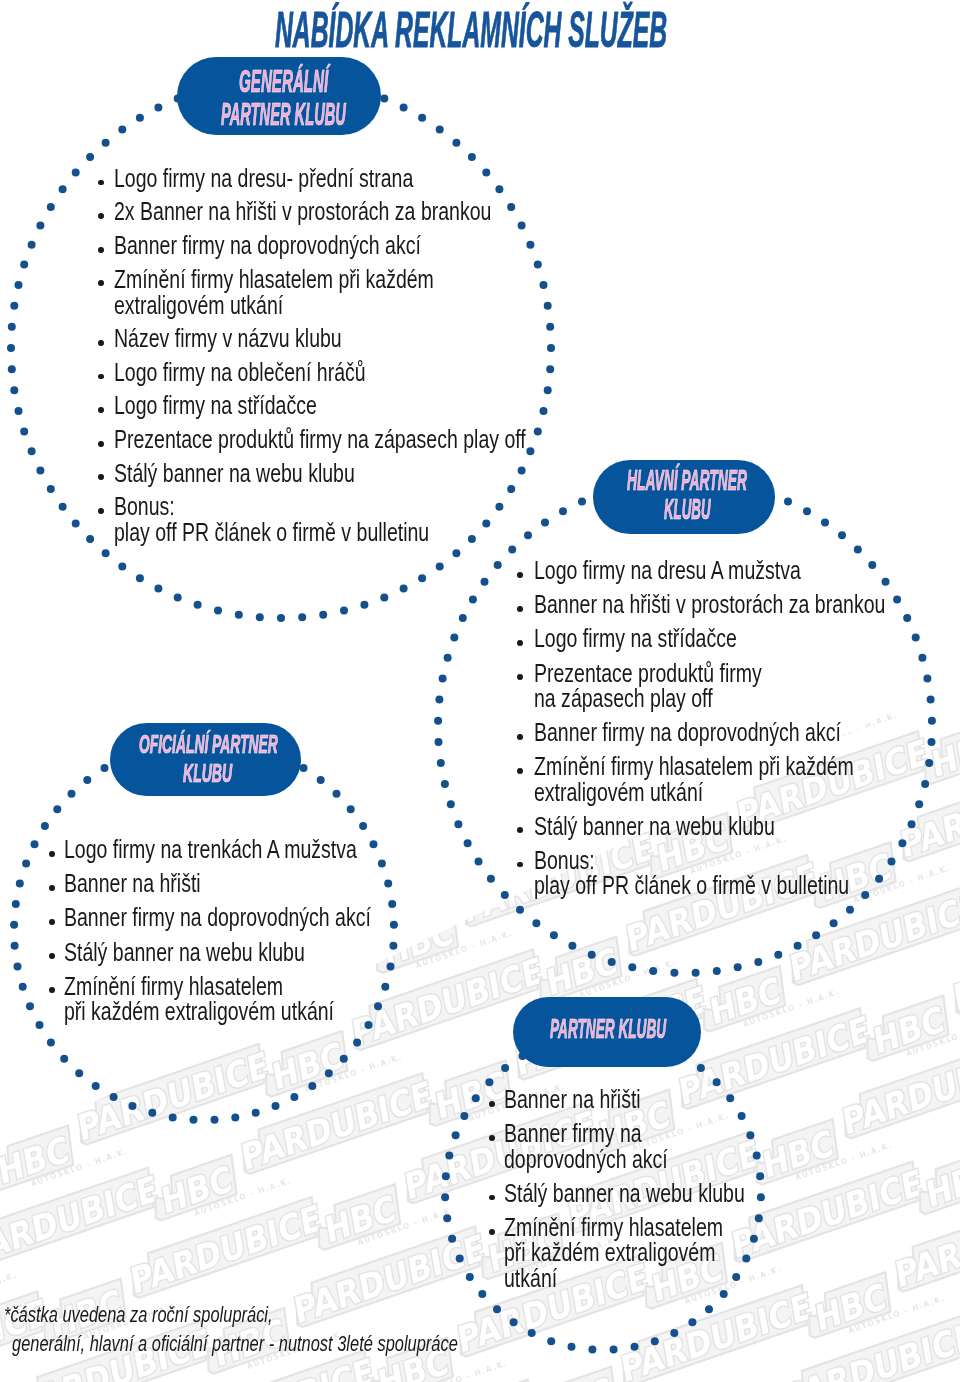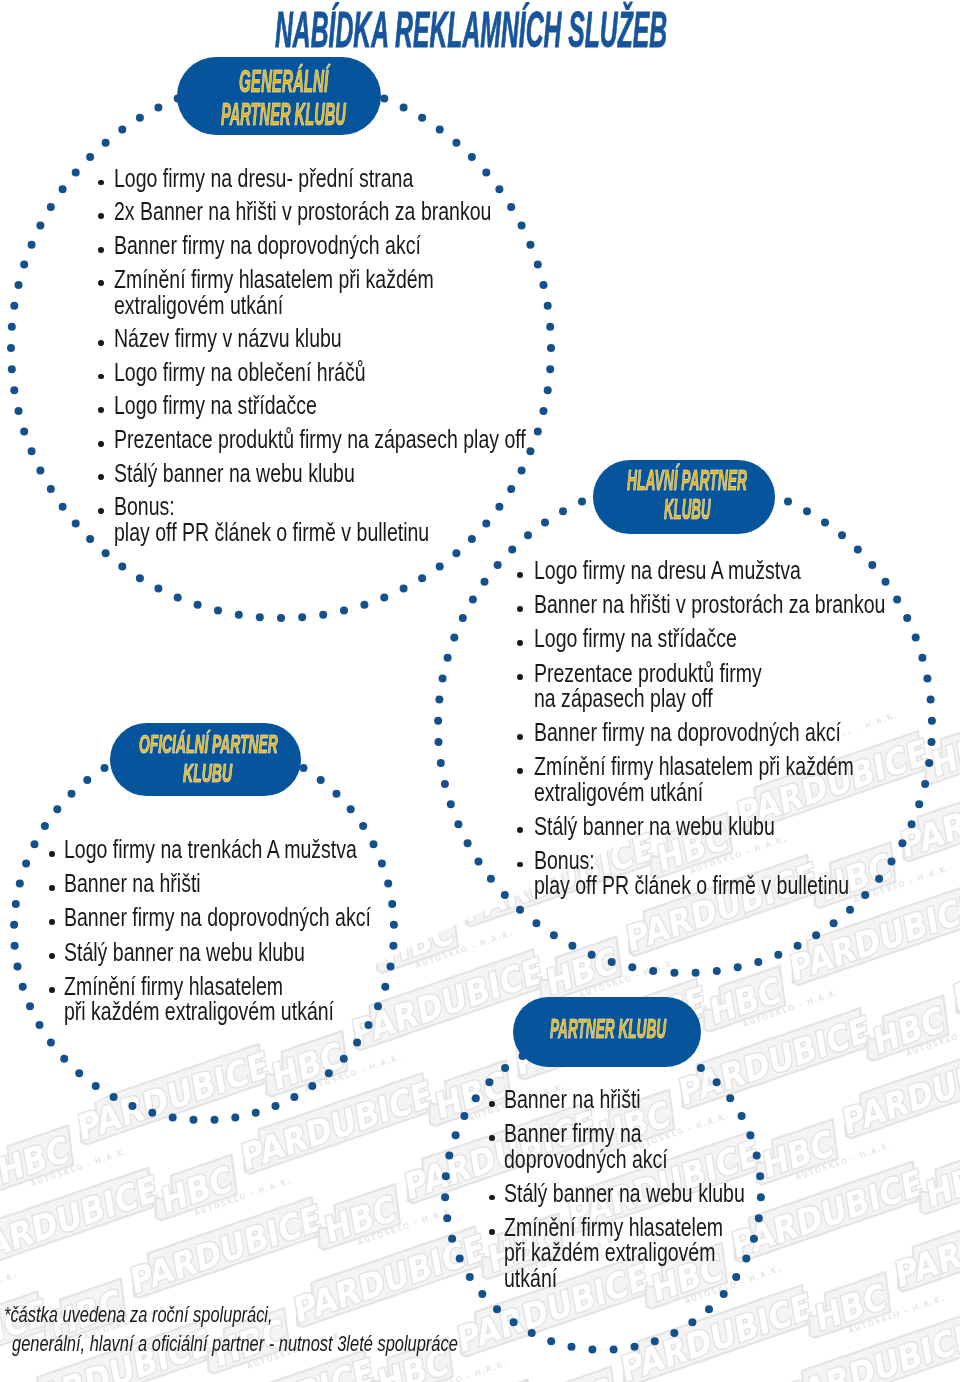--- a/index.html
+++ b/index.html
@@ -17,21 +17,21 @@
          font-size:8px;fill:#e7e7e7;letter-spacing:1.5px;}
 
   .dots{position:absolute;z-index:1;}
 
   #title{position:absolute;z-index:3;white-space:nowrap;line-height:1;
          color:#16549b;font-weight:bold;font-style:italic;}
   #title span{display:inline-block;transform:scaleX(var(--sx));transform-origin:left top;
              -webkit-text-stroke:0.9px #16549b;}
 
   .badge{position:absolute;z-index:4;background:#06559c;border-radius:999px;
-         color:#eab308;font-weight:bold;font-style:italic;line-height:1;}
+         color:#f9a8d4;font-weight:bold;font-style:italic;line-height:1;}
   .badge .bl{position:absolute;white-space:nowrap;display:block;
              transform:scaleX(var(--sx));transform-origin:left top;
              -webkit-text-stroke:0.7px #eef4f7;}
 
   .list{position:absolute;z-index:3;color:#191919;line-height:1;}
   .list .row{position:absolute;left:0;white-space:nowrap;height:0;}
   .list .tx{display:inline-block;transform:scaleX(var(--sx));transform-origin:left top;}
   .list .bul{position:absolute;left:calc(0px - var(--bx));top:0.565em;width:5.8px;height:5.8px;
              background:#191919;border-radius:50%;}
 

